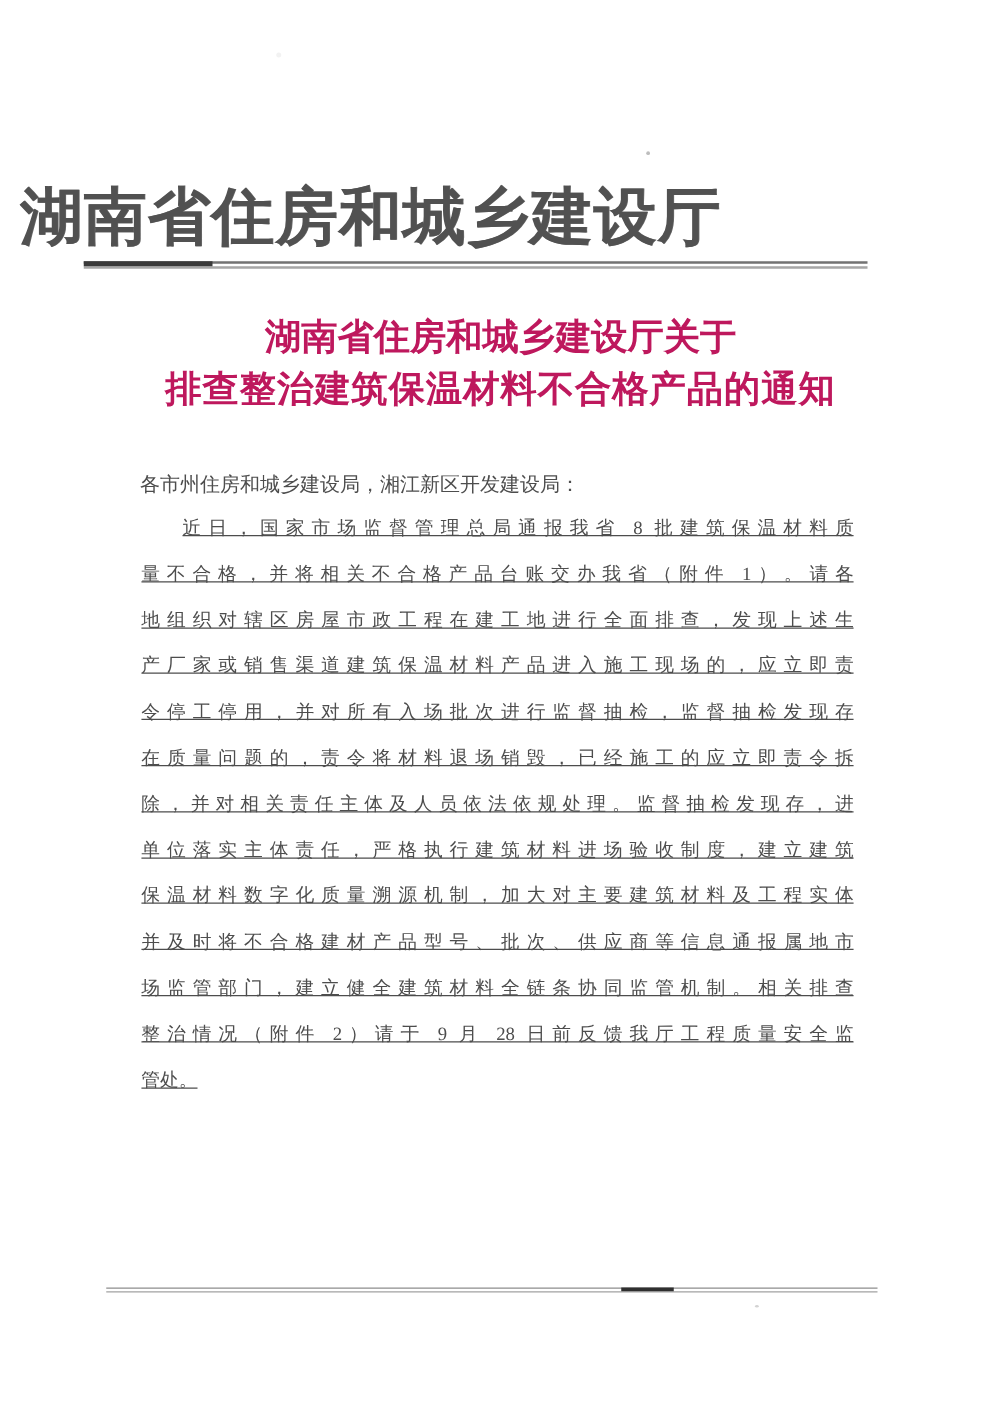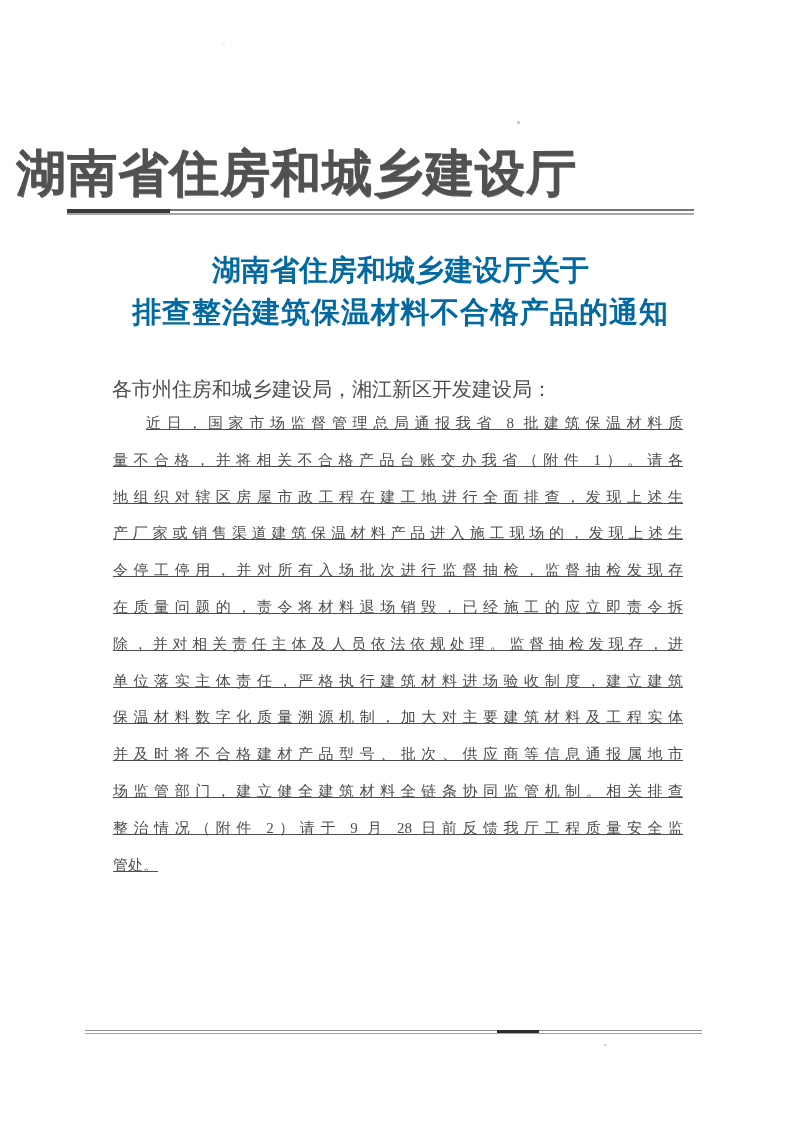--- a/index.html
+++ b/index.html
@@ -52,32 +52,32 @@
   .doc-title {
     position: absolute;
     left: 0;
     top: 249px;
     width: 793px;
     padding-left: 8px;
     box-sizing: border-box;
     text-align: center;
     font-size: 29px;
     font-weight: bold;
-    color: #0369a1;
+    color: #be185d;
   }
   .title-line { line-height: 42px; white-space: nowrap; }
   .title-line.second { letter-spacing: 0.8px; }
 
   
   .salutation {
     position: absolute;
     left: 112px;
     top: 373px;
     width: 600px;
-    font-size: 20px;
+    font-size: 16px;
     line-height: 32px;
     color: #4d4d4d;
     white-space: nowrap;
   }
 
   
   .body-block {
     position: absolute;
     left: 113px;
     top: 405px;
@@ -137,21 +137,21 @@
     <div class="title-line">湖南省住房和城乡建设厅关于</div>
     <div class="title-line second">排查整治建筑保温材料不合格产品的通知</div>
   </div>
 
   <div class="salutation">各市州住房和城乡建设局，湘江新区开发建设局：</div>
 
   <div class="body-block">
     <div class="bline first">近日，国家市场监督管理总局通报我省 8 批建筑保温材料质</div>
     <div class="bline">量不合格，并将相关不合格产品台账交办我省（附件 1）。请各</div>
     <div class="bline">地组织对辖区房屋市政工程在建工地进行全面排查，发现上述生</div>
-    <div class="bline">产厂家或销售渠道建筑保温材料产品进入施工现场的，发现上述生</div>
+    <div class="bline">产厂家或销售渠道建筑保温材料产品进入施工现场的，应立即责</div>
     <div class="bline">令停工停用，并对所有入场批次进行监督抽检，监督抽检发现存</div>
     <div class="bline">在质量问题的，责令将材料退场销毁，已经施工的应立即责令拆</div>
     <div class="bline">除，并对相关责任主体及人员依法依规处理。监督抽检发现存，进</div>
     <div class="bline">单位落实主体责任，严格执行建筑材料进场验收制度，建立建筑</div>
     <div class="bline">保温材料数字化质量溯源机制，加大对主要建筑材料及工程实体</div>
     <div class="bline">并及时将不合格建材产品型号、批次、供应商等信息通报属地市</div>
     <div class="bline">场监管部门，建立健全建筑材料全链条协同监管机制。相关排查</div>
     <div class="bline">整治情况（附件 2）请于 9 月 28 日前反馈我厅工程质量安全监</div>
     <div class="bline last">管处。</div>
   </div>

